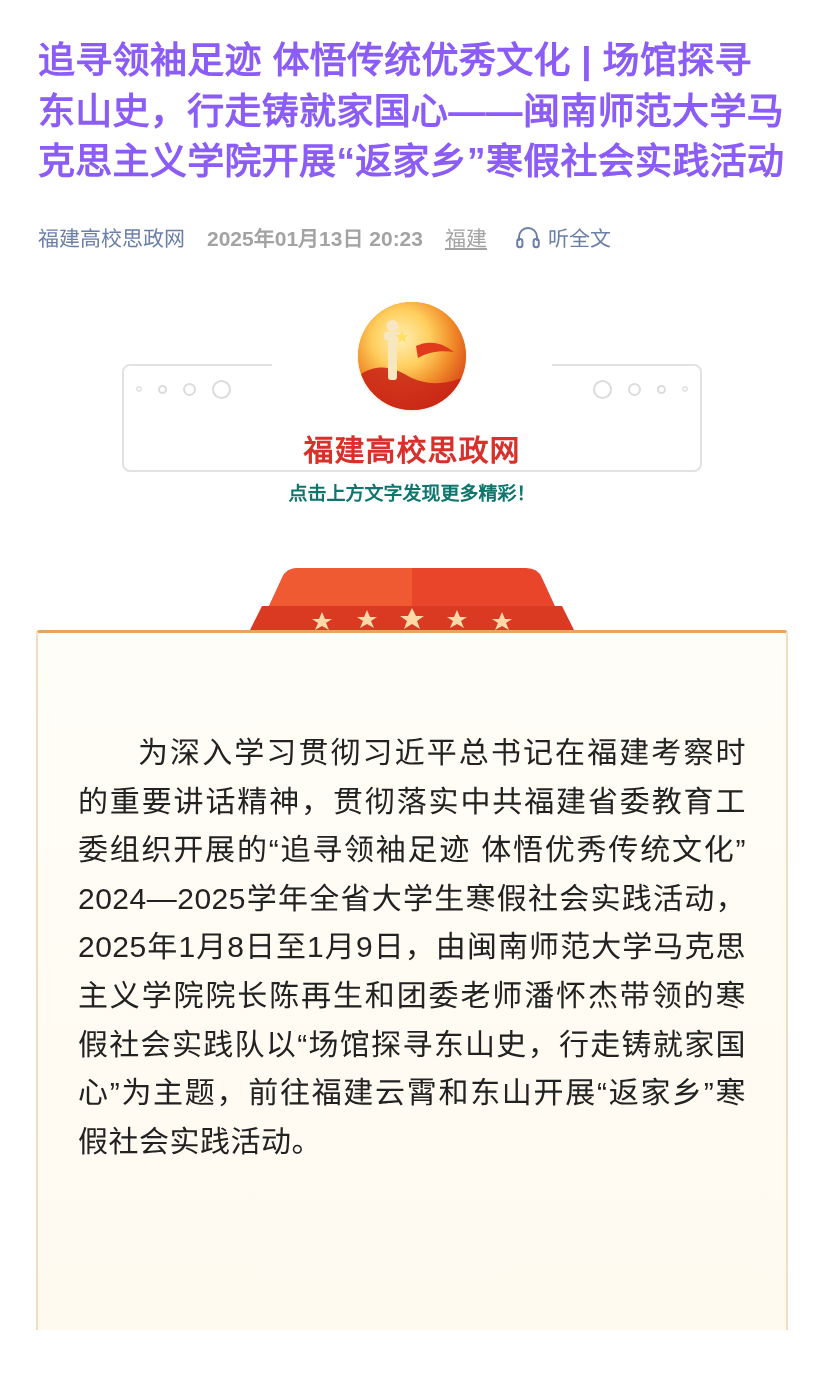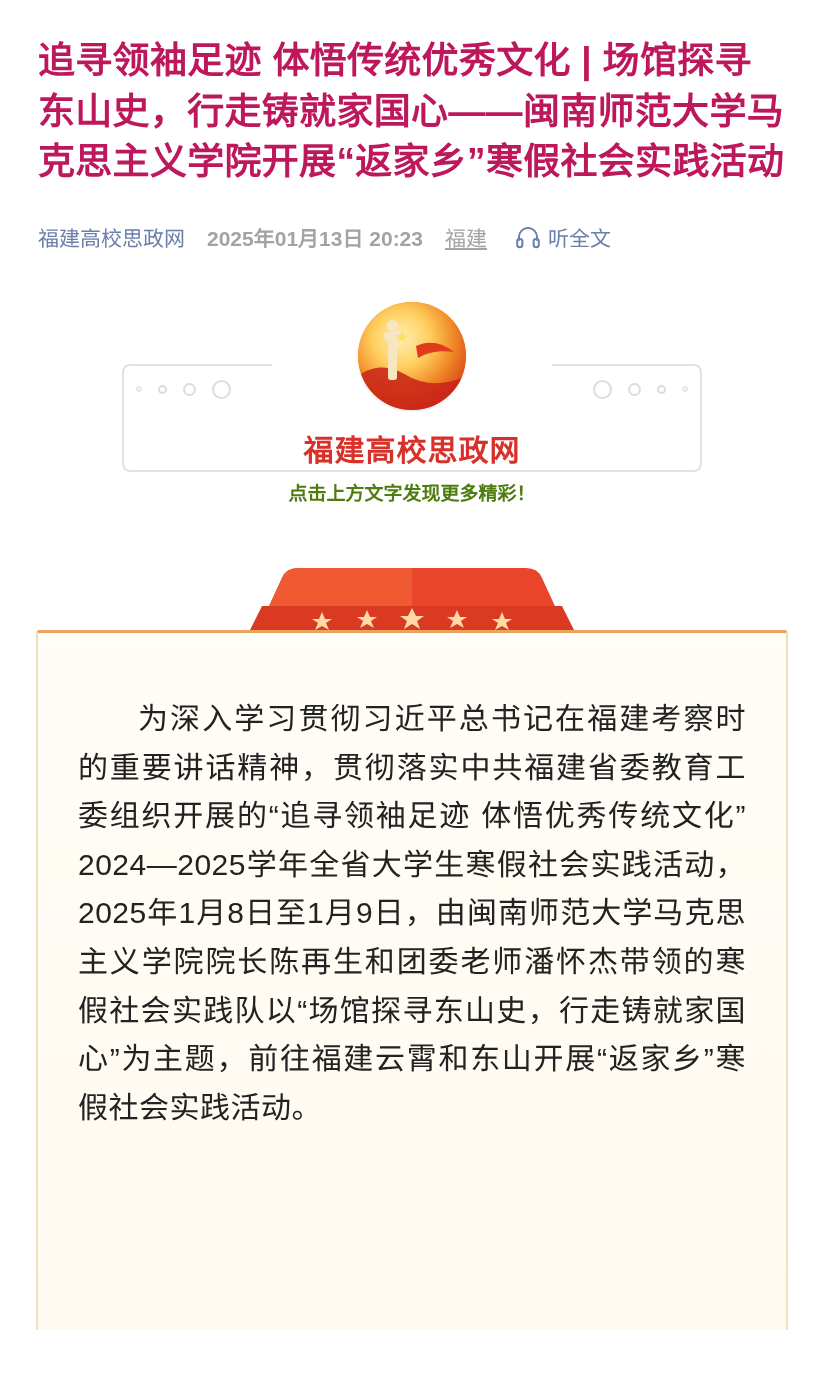--- a/index.html
+++ b/index.html
@@ -18,21 +18,21 @@
   }
 
   
   .article-header {
     padding: 36px 38px 0 38px;
   }
   .article-title {
     font-size: 37px;
     line-height: 1.37;
     font-weight: bold;
-    color: #be185d;
+    color: #8b5cf6;
     letter-spacing: 0.3px;
   }
   .meta-row {
     display: flex;
     align-items: center;
     margin-top: 34px;
     font-size: 21px;
     color: #9a9a9a;
     white-space: nowrap;
   }
@@ -144,21 +144,21 @@
     color: #d8302a;
     letter-spacing: 1px;
   }
   .account-tip {
     position: absolute;
     top: 176px;
     left: 0;
     width: 580px;
     text-align: center;
     font-size: 19px;
-    color: #4d7c0f;
+    color: #0f766e;
     font-weight: bold;
   }
 
   
   .body-wrap {
     position: relative;
     margin-top: 42px;
     width: 824px;
   }
   .roof {
@@ -183,20 +183,21 @@
     border-radius: 4px 4px 0 0;
     padding: 62px 40px 40px 40px;
   }
   .panel p {
     font-size: 30px;
     line-height: 1.62;
     color: #222222;
     text-align: justify;
     text-indent: 60px;
     letter-spacing: 0.5px;
+    margin-top: 34px;
   }
 </style>
 </head>
 <body>
 
 <div class="page">
 
   <div class="article-header">
     <h1 class="article-title">追寻领袖足迹 体悟传统优秀文化 | 场馆探寻东山史，行走铸就家国心——闽南师范大学马克思主义学院开展“返家乡”寒假社会实践活动</h1>
 

